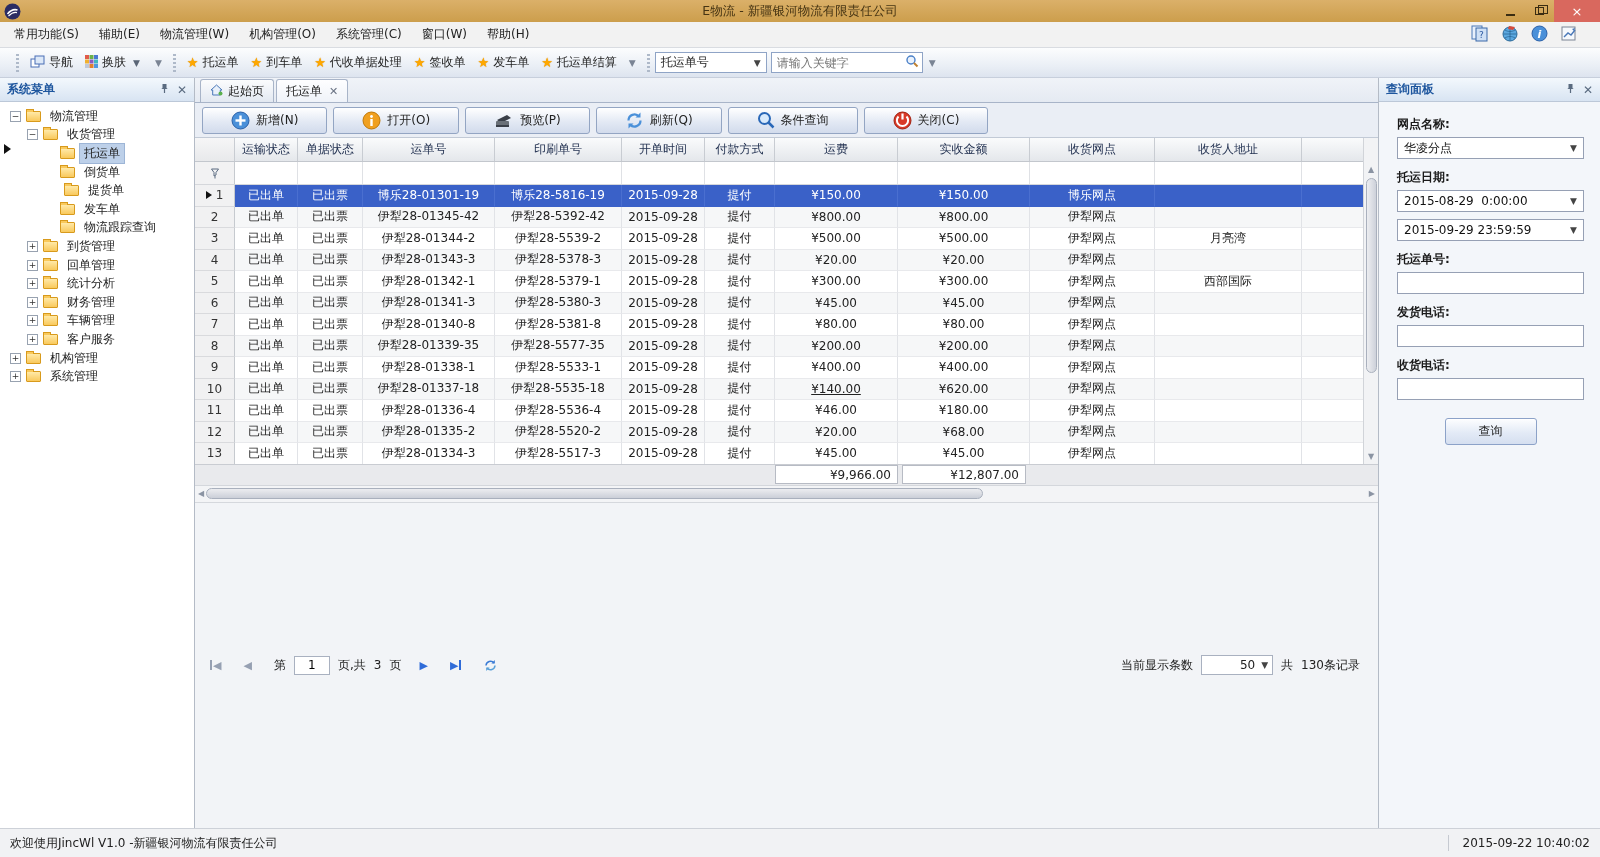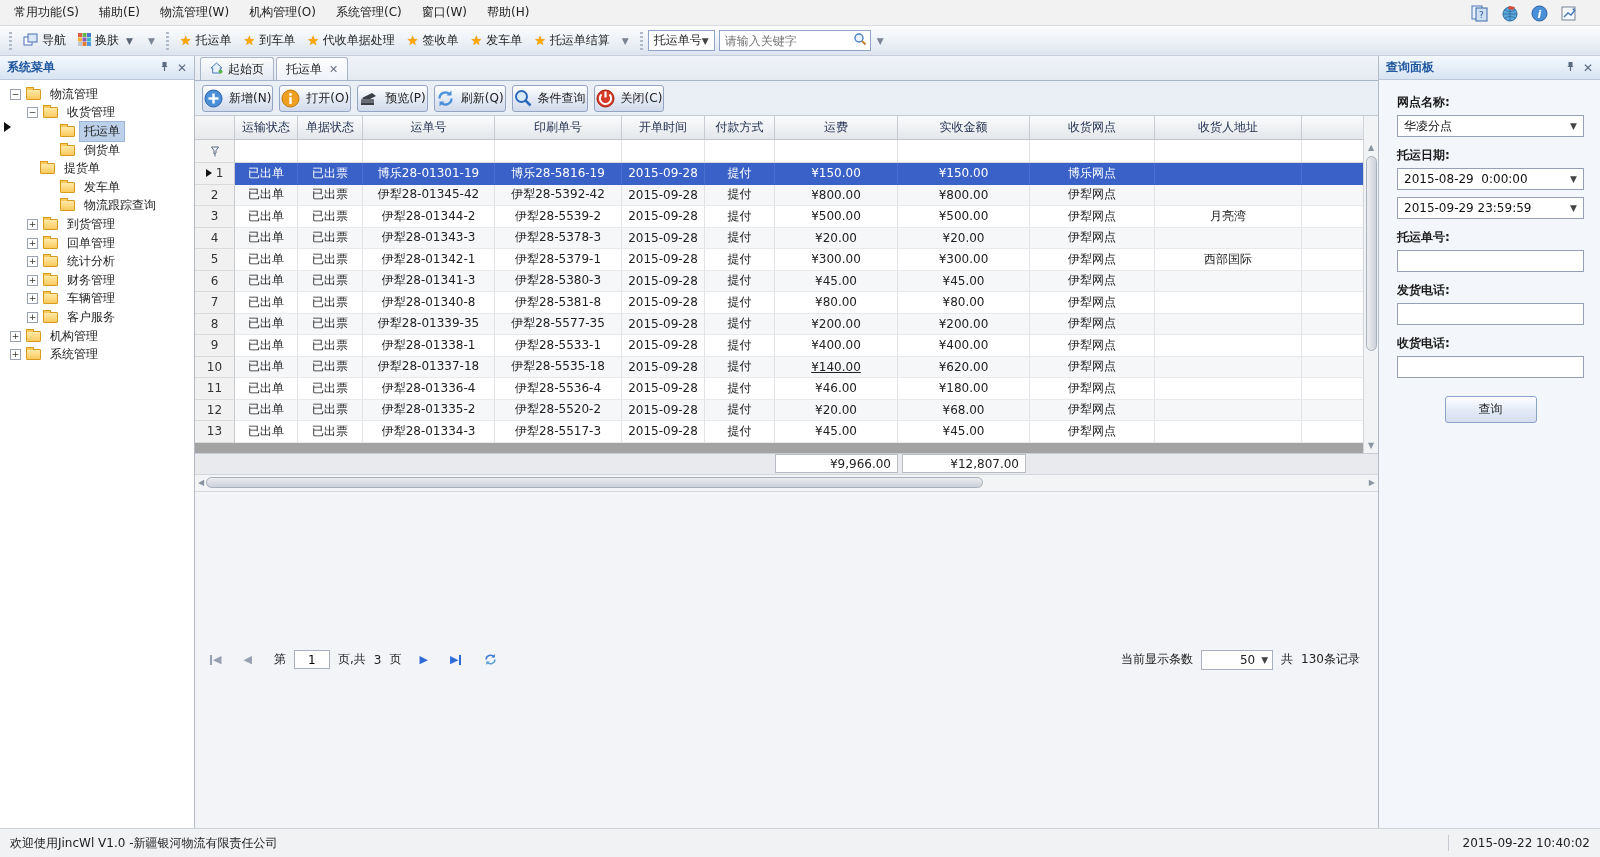--- a/index.html
+++ b/index.html
@@ -12,33 +12,33 @@
   .title-text{position:absolute;left:0;right:0;text-align:center;color:#463413;font-size:12.5px}
   .logo{margin-left:4px;z-index:2;display:flex}
   .win-controls{margin-left:auto;display:flex;height:100%;z-index:2}
   .win-btn{width:29px;height:100%;display:flex;align-items:center;justify-content:center;color:#3A2D12}
   .win-btn.close{width:46px;background:#D9685E;color:#fff;font-size:13px}
   .glyph-min{display:inline-block;width:9px;height:2px;background:#3A2D12;margin-top:7px}
   .glyph-max{position:relative;width:9px;height:8px;border:1px solid #3A2D12;background:transparent}
   .glyph-max::before{content:"";position:absolute;left:2px;top:-3px;width:8px;height:7px;border:1px solid #3A2D12}
 
   
-  .menubar{flex:0 0 26px;background:#F2F2F2;border-bottom:1px solid #D9DCE1;display:flex;align-items:flex-end;padding:0 4px}
+  .menubar{flex:0 0 26px;background:#F2F2F2;border-bottom:1px solid #D9DCE1;display:flex;align-items:center;padding:0 4px}
   .menu-items{display:flex}
   .menu-item{padding:4px 10px;cursor:default}
   .menu-icons{margin-left:auto;display:flex;gap:12px;margin-right:18px;align-items:center}
 
   
-  .toolbar{flex:0 0 30px;background:linear-gradient(#FCFDFE,#E9EEF5 65%,#DDE4EF);border-bottom:1px solid #C7CFDC;display:flex;align-items:center;padding:0 4px}
+  .toolbar{flex:0 0 30px;background:linear-gradient(#FCFDFE,#E9EEF5 65%,#DDE4EF);border-bottom:1px solid #C7CFDC;display:flex;align-items:center;padding:0 11px}
   .grip{width:3px;height:18px;margin:0 5px;background-image:repeating-linear-gradient(to bottom,#AEB9C9 0 2px,transparent 2px 4px)}
   .tbtn{display:flex;align-items:center;gap:4px;padding:3px 6px;border-radius:2px;white-space:nowrap}
   .star{color:#FFA800;font-size:13px;text-shadow:0 0 1px #C97F00}
   .drop-arrow{color:#5A6576;font-size:9px;padding:0 3px}
   .overflow-btn{color:#7A8494;font-size:9px;padding:2px 4px;margin:0 2px}
-  .search-select{width:67px;height:21px;border:1px solid #8FA4C6;background:#fff;display:flex;align-items:center;padding:0 5px;margin-right:4px}
+  .search-select{width:112px;height:21px;border:1px solid #8FA4C6;background:#fff;display:flex;align-items:center;padding:0 5px;margin-right:4px}
   .search-select .sel-arrow{margin-left:auto;font-size:9px;color:#444}
   .search-box{width:152px;height:21px;border:1px solid #8FA4C6;background:#fff;display:flex;align-items:center;padding-right:3px}
   .search-box input{border:0;outline:0;flex:1;min-width:0;font-size:12px;padding:0 5px;color:#555;font-family:inherit;background:transparent}
 
   
   .main{flex:1;display:flex;min-height:0}
 
   
   .sidebar{flex:0 0 195px;background:#fff;border-right:1px solid #B4BBC6;display:flex;flex-direction:column;position:relative}
   .panel-header{flex:0 0 24px;background:linear-gradient(#F3F8FD,#D8E4F2);border-bottom:1px solid #BCC8D8;display:flex;align-items:center;padding:0 7px;color:#1E569E;font-weight:bold}
@@ -54,21 +54,21 @@
   .tree-label.selected{background:#BDD0E9;outline:1px solid #9DB5D6}
   .row-pointer{position:absolute;left:4px;top:66px;width:0;height:0;border-left:7px solid #111;border-top:5px solid transparent;border-bottom:5px solid transparent}
 
   
   .content{flex:1;display:flex;flex-direction:column;min-width:0;background:#E3E7EE}
   .tabstrip{flex:0 0 25px;display:flex;align-items:flex-end;padding-left:5px;background:linear-gradient(#F0F3F8,#E5EAF2);border-bottom:1px solid #A8B4C8}
   .tab{height:23px;display:flex;align-items:center;gap:5px;padding:0 9px;border:1px solid #A8B4C8;border-bottom:0;border-radius:3px 3px 0 0;background:linear-gradient(#FBFCFD,#E2E8F1);margin-right:2px;white-space:nowrap}
   .tab.active{background:linear-gradient(#FEFEFF,#EFF3F9)}
   .tab-close{color:#6A7384;font-size:11px;margin-left:2px}
   .actionbar{flex:0 0 35px;display:flex;align-items:center;gap:6px;padding:0 7px;background:#EAEEF5;border-bottom:1px solid #C2CAD6}
-  .abtn{height:27px;display:flex;align-items:center;gap:6px;padding:0 1px;border:1px solid #93A5C3;border-radius:3px;background:linear-gradient(#FFFFFF,#E3E9F4 55%,#D2DBEC);white-space:nowrap}
+  .abtn{height:27px;display:flex;align-items:center;gap:6px;padding:0 28px;border:1px solid #93A5C3;border-radius:3px;background:linear-gradient(#FFFFFF,#E3E9F4 55%,#D2DBEC);white-space:nowrap}
   .aicon{display:flex;align-items:center}
 
   
   .grid-area{flex:1;display:flex;min-height:0;background:#a3a3a3}
   .grid{flex:1;display:flex;flex-direction:column;min-width:0;overflow:hidden}
   .hrow{display:flex;flex:0 0 24px;background:linear-gradient(#FAFBFC,#E4E7EB);border-bottom:1px solid #C3C7CD}
   .hcell{display:flex;align-items:center;justify-content:center;border-right:1px solid #C8CCD2;color:#1F2E4E;overflow:hidden;white-space:nowrap}
   .rowhead0{flex:0 0 40px;background:linear-gradient(#F6F6F7,#E8E9EB)}
   .frow{display:flex;flex:0 0 23px;background:#fff;border-bottom:1px solid #D5D7DB}
   .fcell{border-right:1px solid #DFE1E5;display:flex;align-items:center;justify-content:center}
@@ -115,20 +115,39 @@
   
   .statusbar{flex:0 0 29px;background:#F1F2F4;border-top:1px solid #CDD1D8;display:flex;align-items:center;padding:0 10px}
   .sb-right{margin-left:auto;display:flex;align-items:center;gap:14px}
   .sb-sep{width:1px;height:16px;background:#C6CAD1}
 </style>
 </head>
 <body>
 
 <div class="app">
 
+  <div class="titlebar">
+    <span class="logo">
+      <svg width="17" height="17" viewBox="0 0 17 17">
+          <circle cx="8.5" cy="8.5" r="8" fill="#2B2C63"></circle>
+          <path d="M3.5 11 Q8 5.5 13.5 7" stroke="#fff" stroke-width="1.6" fill="none"></path>
+          <path d="M4.5 13 Q9 8.5 13 9.6" stroke="#fff" stroke-width="1.2" fill="none"></path>
+        </svg>
+    </span>
+    <span class="title-text">E物流 - 新疆银河物流有限责任公司</span>
+    <div class="win-controls">
+      <span class="win-btn">
+          <span class="glyph-min"></span>
+        </span>
+      <span class="win-btn">
+          <span class="glyph-max"></span>
+        </span>
+      <span class="win-btn close">×</span>
+    </div>
+  </div>
 
   <div class="menubar">
     <div class="menu-items" id="menu-items">
         <div class="menu-item">常用功能(S)</div>
         <div class="menu-item">辅助(E)</div>
         <div class="menu-item">物流管理(W)</div>
         <div class="menu-item">机构管理(O)</div>
         <div class="menu-item">系统管理(C)</div>
         <div class="menu-item">窗口(W)</div>
         <div class="menu-item">帮助(H)</div>
@@ -251,21 +270,21 @@
           <div class="tree-row" style="padding-left: 44px;">
             <span class="leaf-spacer"></span>
             <span class="folder"></span>
             <span class="tree-label selected">托运单</span>
           </div>
           <div class="tree-row" style="padding-left: 44px;">
             <span class="leaf-spacer"></span>
             <span class="folder"></span>
             <span class="tree-label">倒货单</span>
           </div>
-          <div class="tree-row" style="padding-left: 24px;">
+          <div class="tree-row" style="padding-left: 48px;">
             <span class="leaf-spacer"></span>
             <span class="folder"></span>
             <span class="tree-label">提货单</span>
           </div>
           <div class="tree-row" style="padding-left: 44px;">
             <span class="leaf-spacer"></span>
             <span class="folder"></span>
             <span class="tree-label">发车单</span>
           </div>
           <div class="tree-row" style="padding-left: 44px;">

